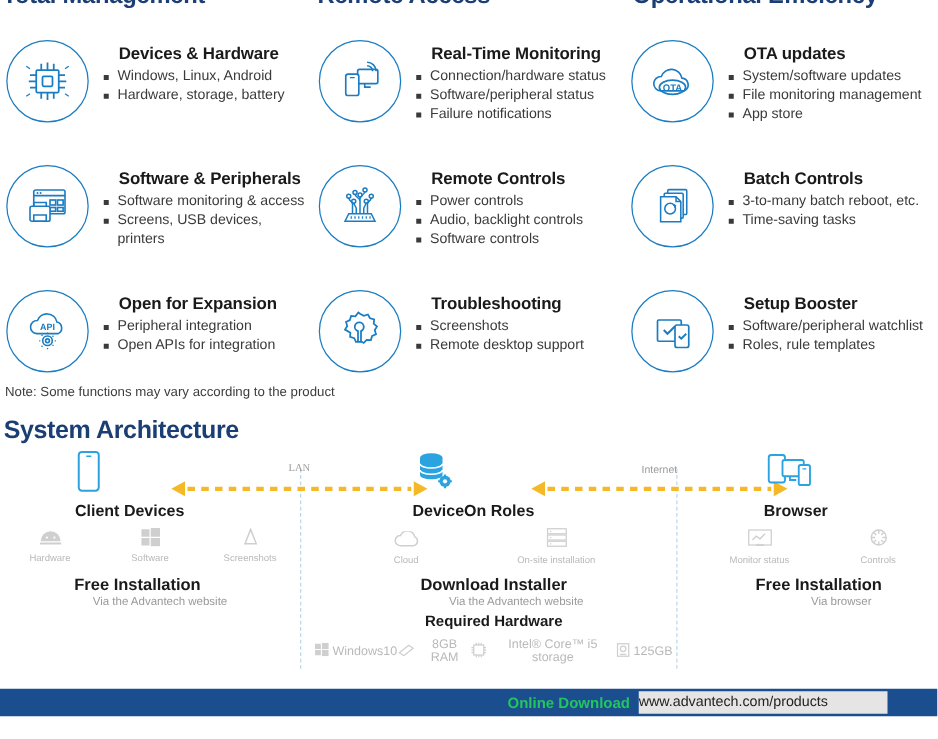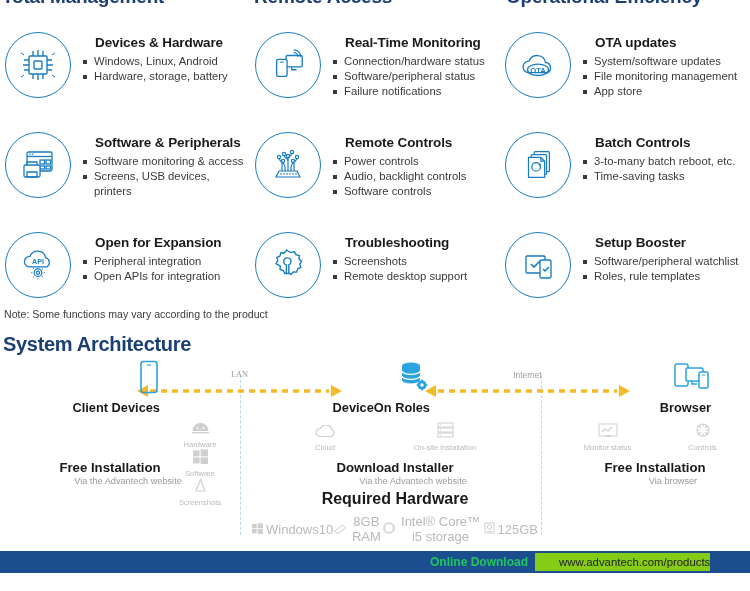--- a/index.html
+++ b/index.html
@@ -68,21 +68,21 @@
 
   
   .sa-title{
     position:absolute;left:3px;top:333px;
     font-size:20px;font-weight:bold;color:#1b3f74;
     letter-spacing:-.3px;
   }
   .arch{
     position:absolute;left:0;top:360px;width:750px;height:175px;
   }
-  .node{position:absolute;text-align:right;}
+  .node{position:absolute;text-align:left;}
   .node .nlabel{
     font-size:12.8px;font-weight:bold;color:#1a1a1a;margin-top:2px;
   }
   .sub-icons{
     display:flex;justify-content:center;align-items:flex-end;
   }
   .sub-ic{
     text-align:center;color:#b9b9b9;font-size:7.6px;
   }
   .sub-ic .glyph{display:block;margin:0 auto 3px auto;}
@@ -100,39 +100,39 @@
   .arrowrow{position:absolute;}
   .arrowrow .lab{
     position:absolute;top:-14px;width:100%;text-align:center;
     font-size:8.4px;color:#9a9a9a;
   }
 
   
   .reqhw{
     position:absolute;left:250px;top:490px;width:290px;text-align:center;
   }
-  .reqhw .big{font-size:16px;font-weight:bold;color:#1a1a1a;}
+  .reqhw .big{font-size:12px;font-weight:bold;color:#1a1a1a;}
   .reqhw .row{
     display:flex;justify-content:space-between;align-items:center;
     margin-top:6px;padding:0 2px;
   }
-  .reqhw .item{display:flex;align-items:center;gap:3px;color:#b9b9b9;font-size:13px;}
+  .reqhw .item{display:flex;align-items:center;gap:3px;color:#b9b9b9;font-size:10px;}
 
   
   .footer{
     position:absolute;left:0;top:551px;width:750px;height:22px;
     background:#1b4e8f;
     display:flex;align-items:center;justify-content:flex-end;
   }
   .footer .fl{
     color:#22c55e;font-size:12px;font-weight:bold;margin-right:7px;
   }
   .footer .furl{
-    background:#84cc16;color:#222;font-size:11.4px;
-    padding:3px 24px;margin-right:40px;width:175px;
+    background:#e5e5e5;color:#222;font-size:11.4px;
+    padding:3px 0;margin-right:40px;width:199px;
     box-sizing:border-box;
   }
 </style>
 </head>
 <body>
 
 <div class="col-heads">
   <div class="col-head c1">Total Management</div>
   <div class="col-head c2">Remote Access</div>
   <div class="col-head c3">Operational Efficiency</div>
@@ -350,21 +350,21 @@
   <div class="node" style="left:60px;top:0px;width:100px;">
     <span>
       <svg width="22" height="34" viewBox="0 0 22 34" fill="none" stroke="#2aa3e0" stroke-width="1.6">
         <rect x="3" y="1.5" width="16" height="31" rx="2.5"></rect>
         <path d="M9 5h4" stroke-width="1.2"></path>
       </svg>
     </span>
     <div class="nlabel">Client Devices</div>
   </div>
 
-  <div class="sub-icons" style="position:absolute;left:0px;top:62px;width:240px;flex-direction:column;">
+  <div class="sub-icons" style="position:absolute;left:0px;top:62px;width:240px;">
     <div class="sub-ic" style="width:80px;">
       <span class="glyph">
         <svg width="19" height="13" viewBox="0 0 19 13" fill="#cfcfcf">
           <path d="M1.5 9a8 8 0 0 1 16 0H1.5z"></path>
           <rect x="1" y="10" width="17" height="1.6" rx=".6"></rect>
           <circle cx="6.5" cy="6" r=".9" fill="#fff"></circle>
             <circle cx="12.5" cy="6" r=".9" fill="#fff"></circle>
         </svg>
       </span>
       <span>Hardware</span>

